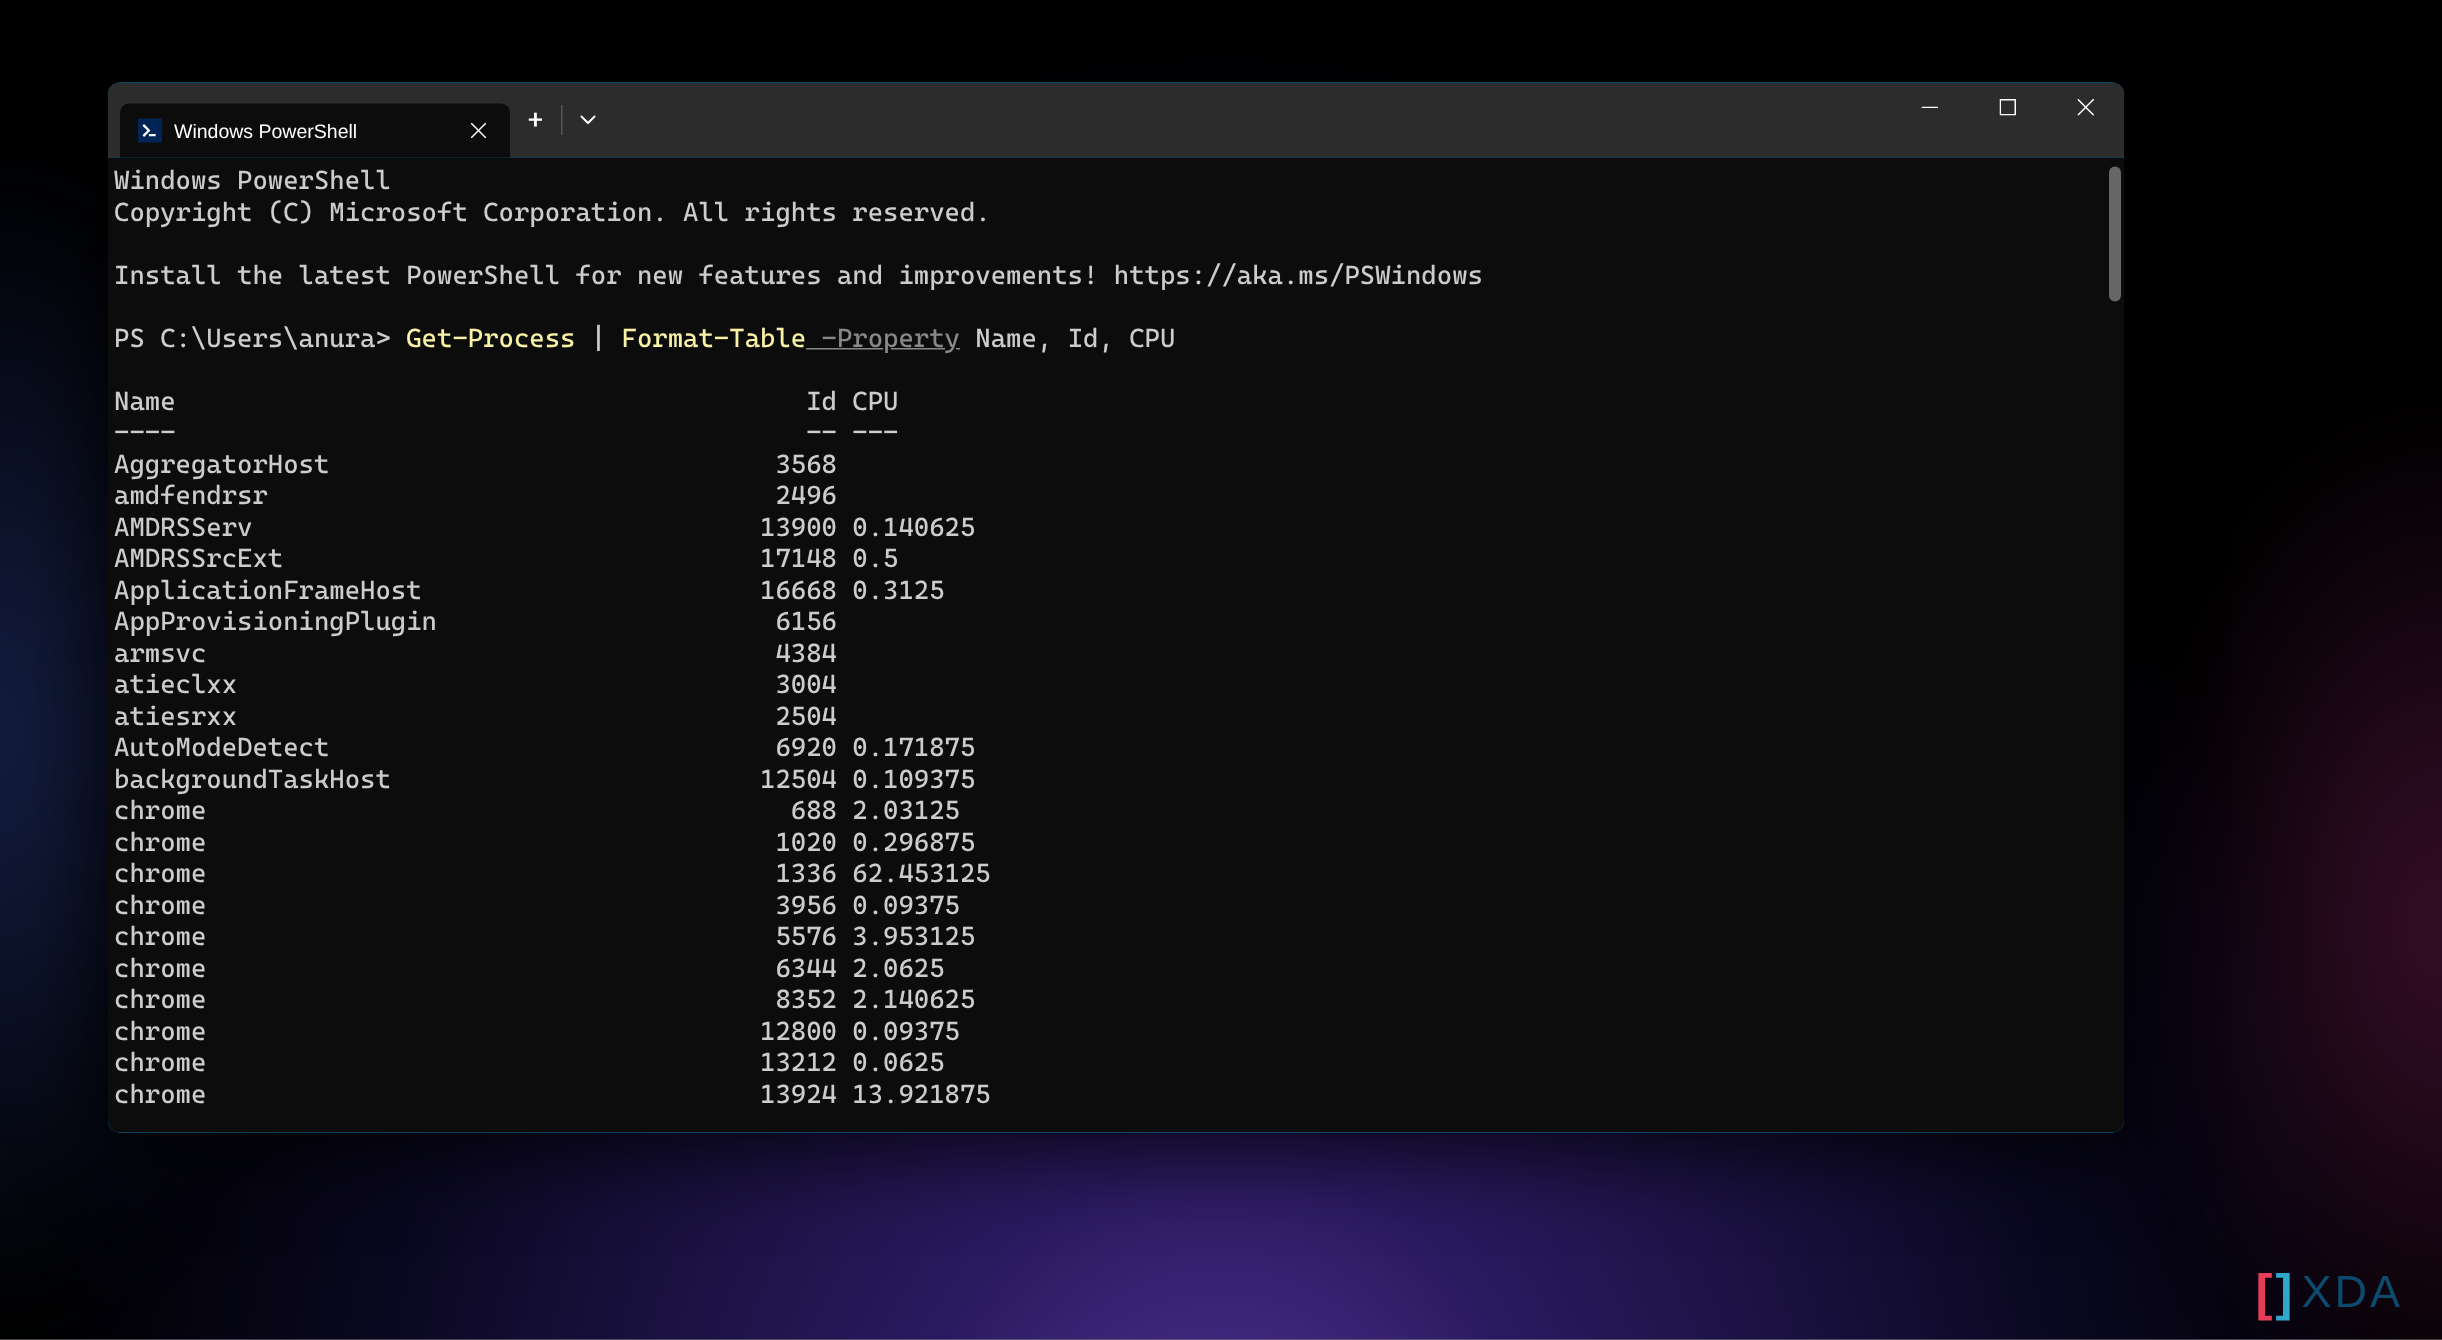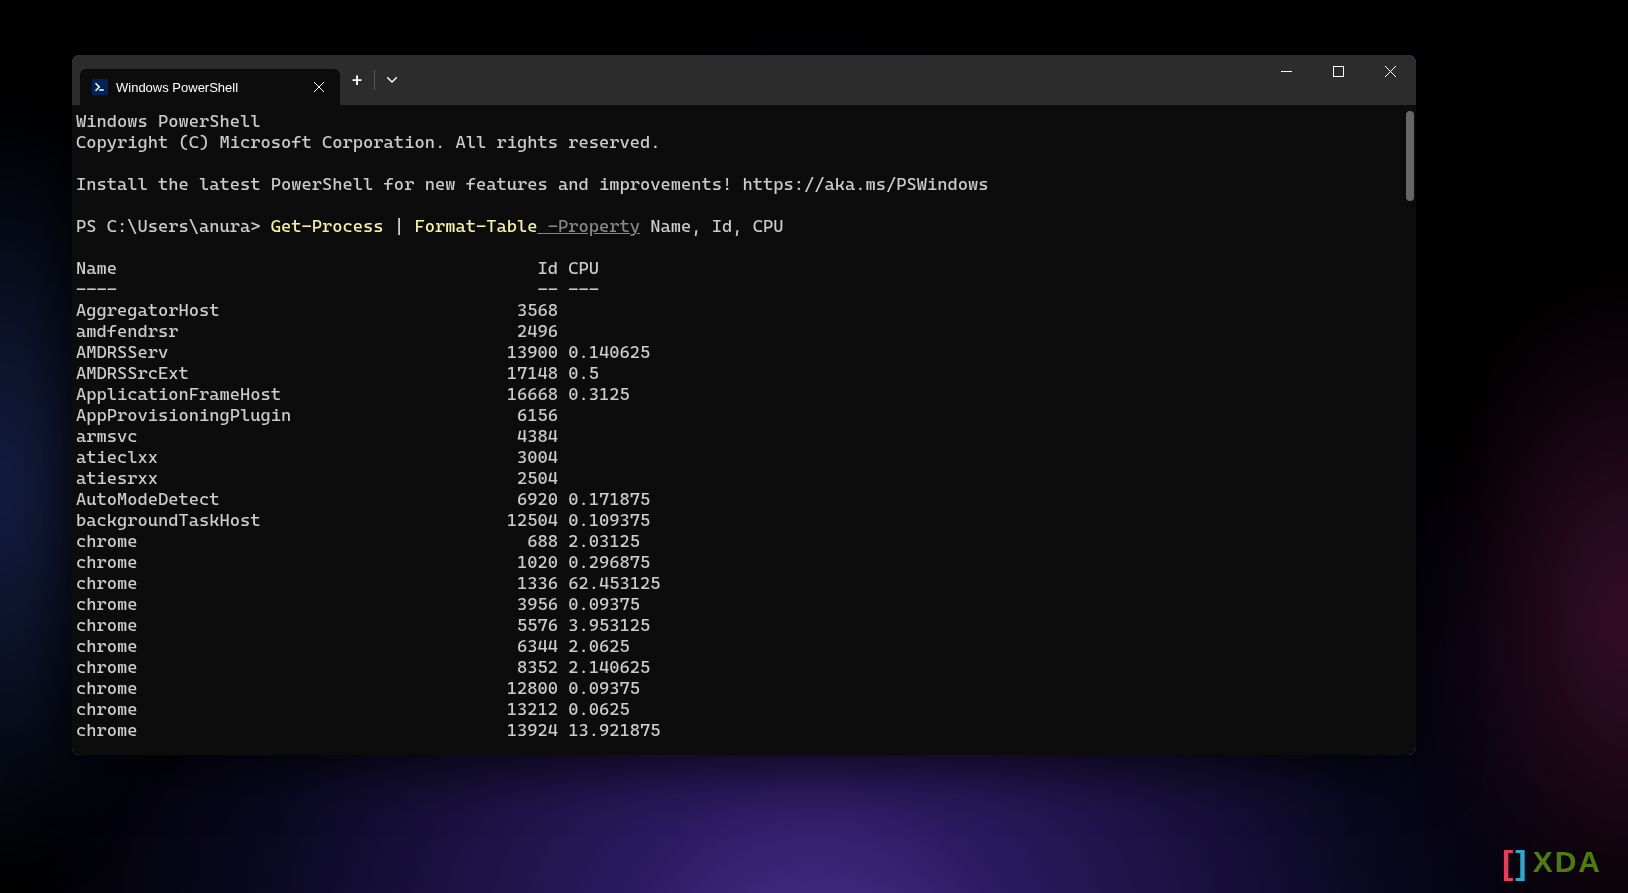--- a/index.html
+++ b/index.html
@@ -173,22 +173,22 @@
     font-size: 34px;
     font-weight: 700;
     line-height: 1;
     font-family: Arial, sans-serif;
   }
   .wm-b1 { color: #e63d5b; }
   .wm-b2 { color: #2fa8cc; }
   .wm-text {
     font-family: Arial, sans-serif;
     font-size: 30px;
-    font-weight: 700;
-    color: #4d7c0f;
+    font-weight: 400;
+    color: #0c4a6e;
     letter-spacing: 2px;
   }
 </style>
 </head>
 <body>
 
 <div class="glow-left"></div>
 <div class="glow-right"></div>
 
 <div class="window">

